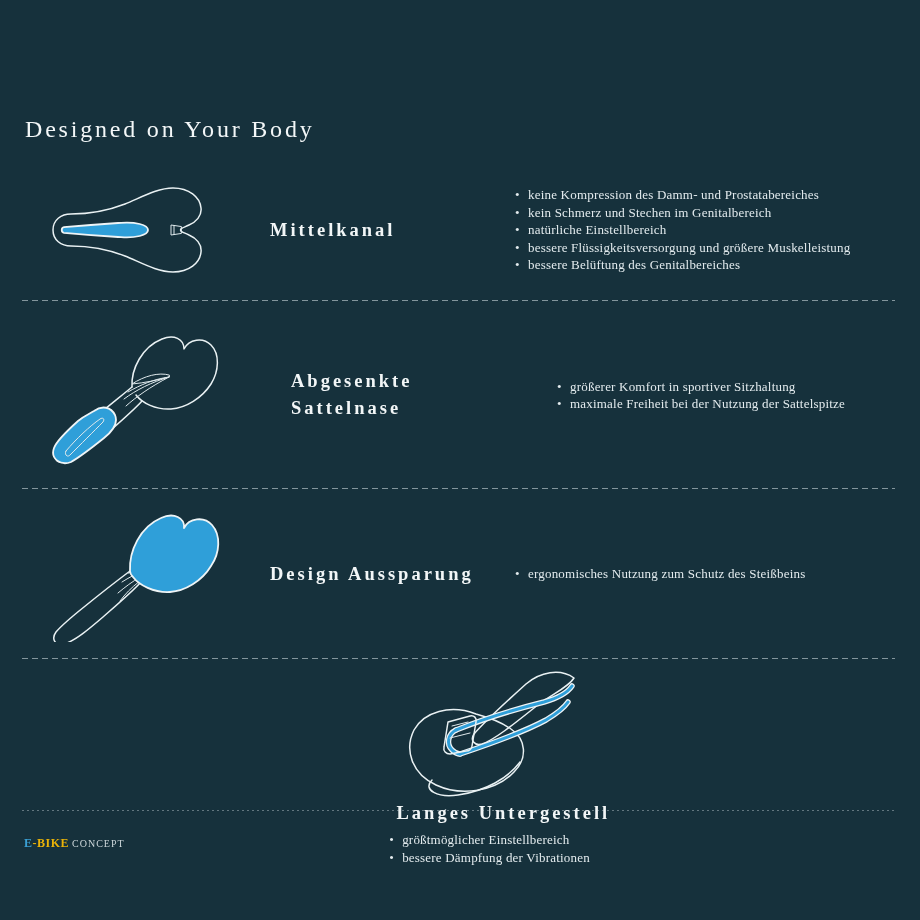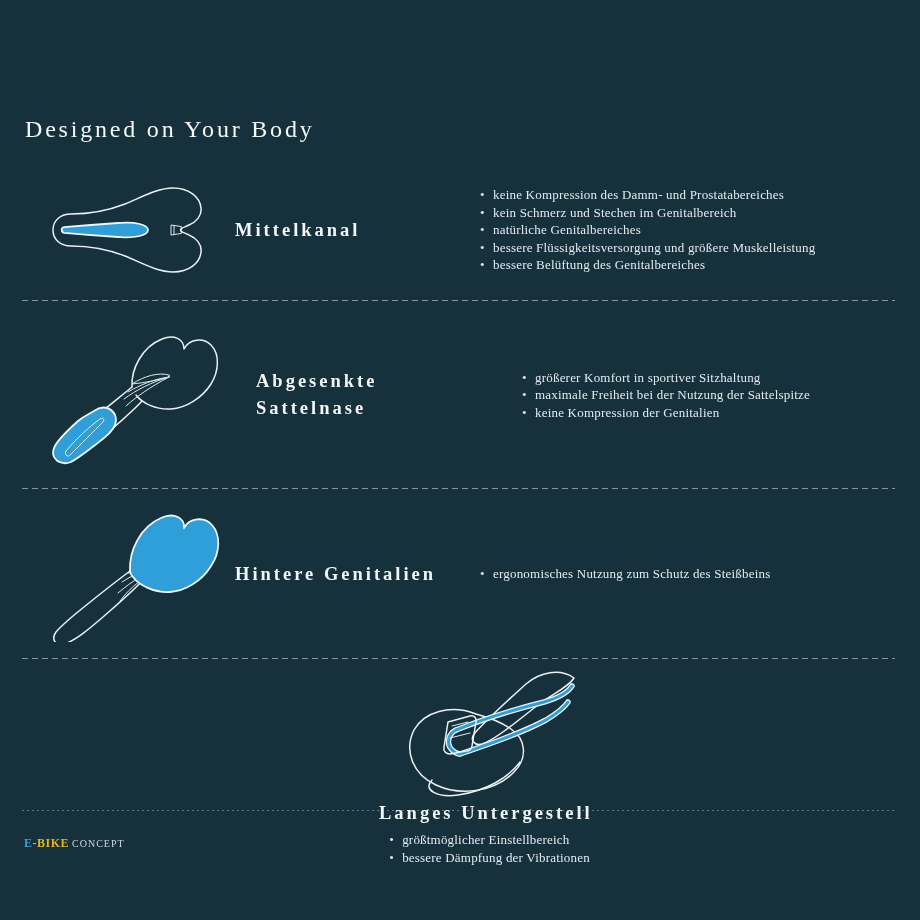--- a/index.html
+++ b/index.html
@@ -6,21 +6,21 @@
   .page{position:relative;width:920px;height:920px;background:#16313c;overflow:hidden;
         font-family:Liberation Serif, serif;color:#eef4f6;padding-left:23px;}
   .title{position:absolute;left:25px;top:100px;font-size:24px;font-weight:400;
          letter-spacing:2.8px;color:#f3f7f8;}
   .row{position:absolute;left:0;right:0;display:flex;align-items:center;padding-left:30px;box-sizing:border-box;}
   .row-1{top:160px;height:140px;}
   .row-2{top:302px;height:186px;gap:21px;}
   .row-3{top:490px;height:168px;}
   .row-4{top:660px;height:150px;flex-direction:column;}
   .illu{width:205px;flex:none;display:flex;justify-content:center;align-items:center;}
-  .heading{width:215px;flex:none;font-size:18.5px;font-weight:700;
+  .heading{width:215px;flex:none;margin-left:35px;font-size:18.5px;font-weight:700;
            letter-spacing:3px;line-height:27px;color:#f2f6f7;}
   ul.bullets{list-style:none;margin:4px;flex:1;margin-left:25px;padding:0 20px 0 5px;}
   ul.bullets li{position:relative;padding-left:13px;font-size:13px;line-height:17.5px;
                 letter-spacing:0.2px;color:#e3ebee;}
   ul.bullets li::before{content:"•";position:absolute;left:0;top:0;}
   .divider{position:absolute;left:22px;width:873px;height:1px;
            background:repeating-linear-gradient(90deg,rgba(222,232,236,.55) 0 6px,transparent 6px 10px);}
   .divider.d1{top:300px;} .divider.d2{top:488px;} .divider.d3{top:658px;}
   .divider.dotted{top:810px;
            background:repeating-linear-gradient(90deg,rgba(222,232,236,.38) 0 2px,transparent 2px 5px);}
@@ -48,21 +48,21 @@
         <path class="ln" d="M8,50 C8,40 16,34 26,34 C46,34 62,31 80,24 C95,18 112,8 128,8 C144,8 155,17 156,28 C157,36 151,42 144,45 C141,46.5 138,47.5 137,48.2 C135,49 135,51 137,51.8 C138,52.5 141,53.5 144,55 C151,58 157,64 156,72 C155,83 144,92 128,92 C112,92 95,82 80,76 C62,69 46,66 26,66 C16,66 8,60 8,50 Z"></path>
         <path class="thin" d="M136,46.5 L126,45 L126,55 L136,53.5 Z"></path>
         <line class="thin" x1="129" y1="45.5" x2="129" y2="54.5"></line>
         <path class="blue" d="M19,47.2 C48,44.6 64,43.6 76,42.8 C90,41.8 103,44.6 103,50 C103,55.4 90,58.2 76,57.2 C64,56.4 48,55.4 19,52.8 C16,52.4 16,47.6 19,47.2 Z"></path>
       </svg>
     </div>
     <div class="heading">Mittelkanal</div>
     <ul class="bullets">
         <li>keine Kompression des Damm- und Prostatabereiches</li>
         <li>kein Schmerz und Stechen im Genitalbereich</li>
-        <li>natürliche Genitalbereiches</li>
+        <li>natürliche Einstellbereich</li>
         <li>bessere Flüssigkeitsversorgung und größere Muskelleistung</li>
         <li>bessere Belüftung des Genitalbereiches</li>
       </ul>
   </div>
 
   <div class="divider d1"></div>
 
   <div class="row row-2">
     <div class="illu">
       <svg width="190" height="140" viewBox="0 0 190 140">
@@ -73,38 +73,37 @@
         <path class="thin" d="M131,52 C116,54 102,60 90,67"></path>
         <path class="thin" d="M131,50 C121,47 106,51 94,59 C106,58 120,55 131,52 Z"></path>
         <path class="blue" d="M56,86 C64,80 73,82 77,90 C80,97 76,105 66,113 C56,121 42,132 33,137 C23,141 12,134 16,123 C19,115 30,105 40,96 C46,91 51,89 56,86 Z"></path>
         <path class="thin" d="M28,126 C38,114 52,101 62,94 C65,92 67,94 65,97 C56,106 42,120 32,130 C29,133 26,129 28,126 Z"></path>
       </svg>
     </div>
     <div class="heading">Abgesenkte Sattelnase</div>
     <ul class="bullets">
         <li>größerer Komfort in sportiver Sitzhaltung</li>
         <li>maximale Freiheit bei der Nutzung der Sattelspitze</li>
-        <li>keine Kompression der Genitalien</li>
       </ul>
   </div>
 
   <div class="divider d2"></div>
 
   <div class="row row-3">
     <div class="illu">
       <svg width="190" height="135" viewBox="0 0 190 135">
         <path class="ln" d="M92,64 C80,73 62,87 46,100 C36,108 24,118 18,125 C13,132 17,139 26,137 C37,134 51,122 65,110 C81,96 95,84 103,75"></path>
         <path class="thin" d="M128,58 C110,64 94,74 80,86"></path>
         <path class="thin" d="M128,58 C108,68 92,80 82,94"></path>
         <path class="thin" d="M128,58 C112,60 98,66 84,75"></path>
         <path class="thin" d="M128,56 C118,52 102,57 90,66 C102,64 117,60 128,58 Z"></path>
         <path class="blue" d="M92,64 C91,44 102,20 123,11 C136,5 147,11 146,21 C151,11 166,9 174,18 C183,28 182,46 173,59 C164,74 147,84 132,85 C116,86 101,78 95,70 C93,68 92,66 92,64 Z"></path>
       </svg>
     </div>
-    <div class="heading">Hintere Genitalien</div>
+    <div class="heading">Design Aussparung</div>
     <ul class="bullets">
         <li>ergonomisches Nutzung zum Schutz des Steißbeins</li>
       </ul>
   </div>
 
   <div class="divider d3"></div>
 
   <div class="row row-4">
     <div class="illu">
       <svg width="190" height="140" viewBox="0 0 190 140">

